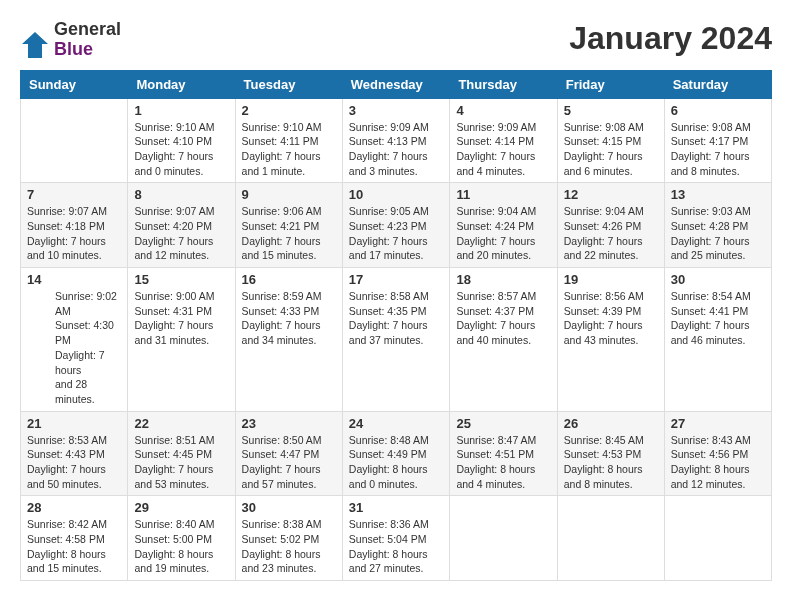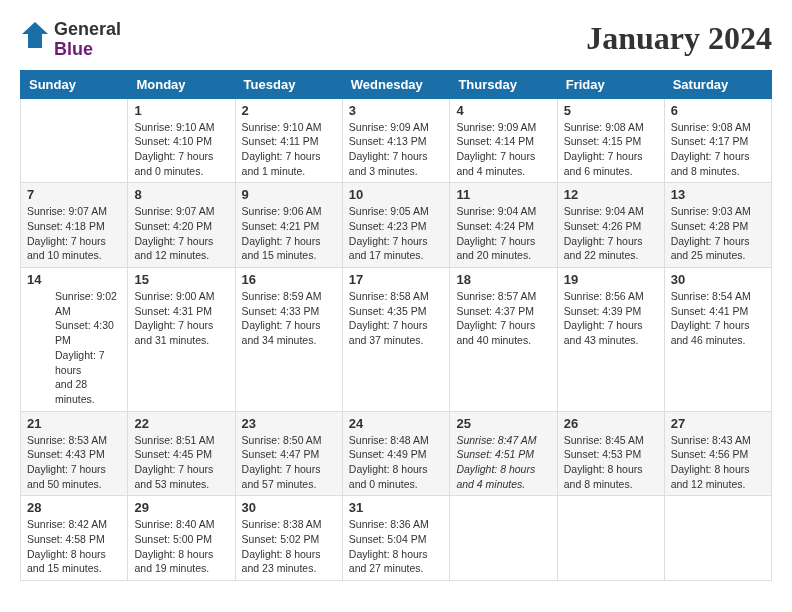--- a/index.html
+++ b/index.html
@@ -11,37 +11,36 @@
       padding: 20px;
     }
     .header {
       display: flex;
       justify-content: space-between;
       align-items: flex-start;
       margin-bottom: 10px;
     }
     .logo {
       display: flex;
-      align-items: flex-start;
+      align-items: flex-end;
       gap: 4px;
     }
     .logo-text {
       font-size: 18px;
       font-weight: bold;
       line-height: 1.1;
     }
     .logo-general { color: #333; }
     .logo-blue { color: #701a75; }
     .logo-icon {
       width: 30px;
       height: 30px;
     }
     .title-block {
       text-align: left;
-      font-family: Liberation Serif, serif;
     }
     .month-year {
       font-size: 32px;
       font-weight: bold;
       color: #333;
     }
     .location {
       font-size: 16px;
       color: #555;
     }
@@ -287,21 +286,21 @@
         </td>
         <td>
           <div class="day-number">24</div>
           <div class="day-info" style="white-space: pre-line;">Sunrise: 8:48 AM
 Sunset: 4:49 PM
 Daylight: 8 hours
 and 0 minutes.</div>
         </td>
         <td>
           <div class="day-number">25</div>
-          <div class="day-info" style="white-space: pre-line; font-style: italic;">Sunrise: 8:47 AM
+          <div class="day-info" style="white-space: pre-line;">Sunrise: 8:47 AM
 Sunset: 4:51 PM
 Daylight: 8 hours
 and 4 minutes.</div>
         </td>
         <td>
           <div class="day-number">26</div>
           <div class="day-info" style="white-space: pre-line;">Sunrise: 8:45 AM
 Sunset: 4:53 PM
 Daylight: 8 hours
 and 8 minutes.</div>

